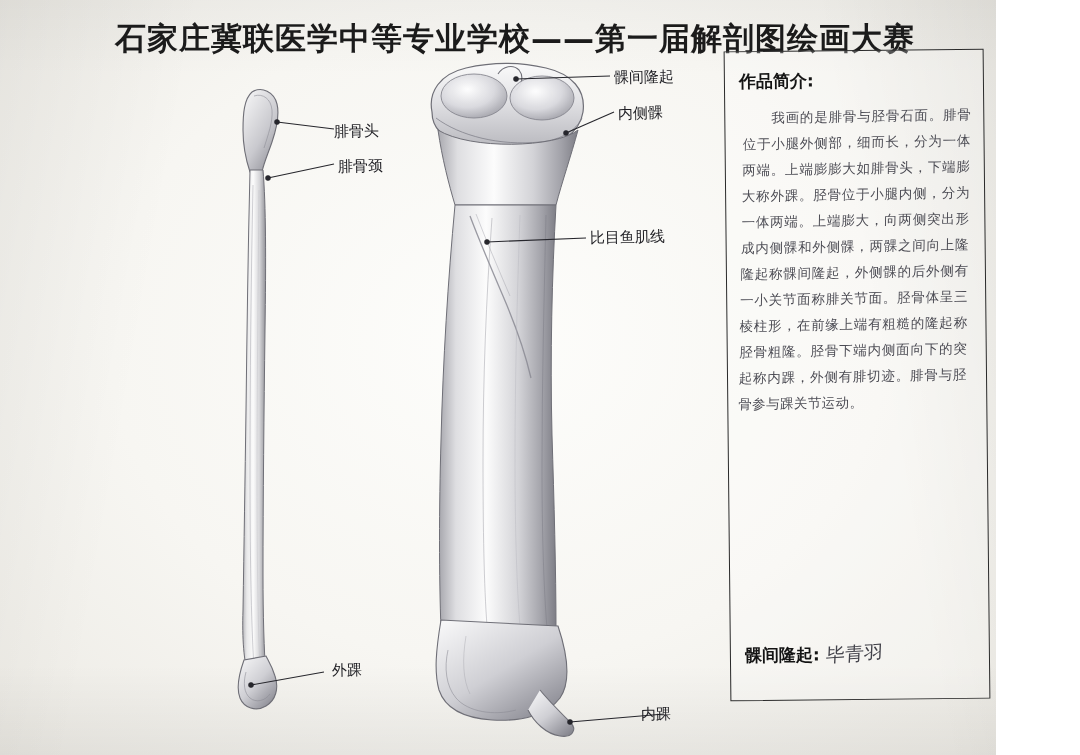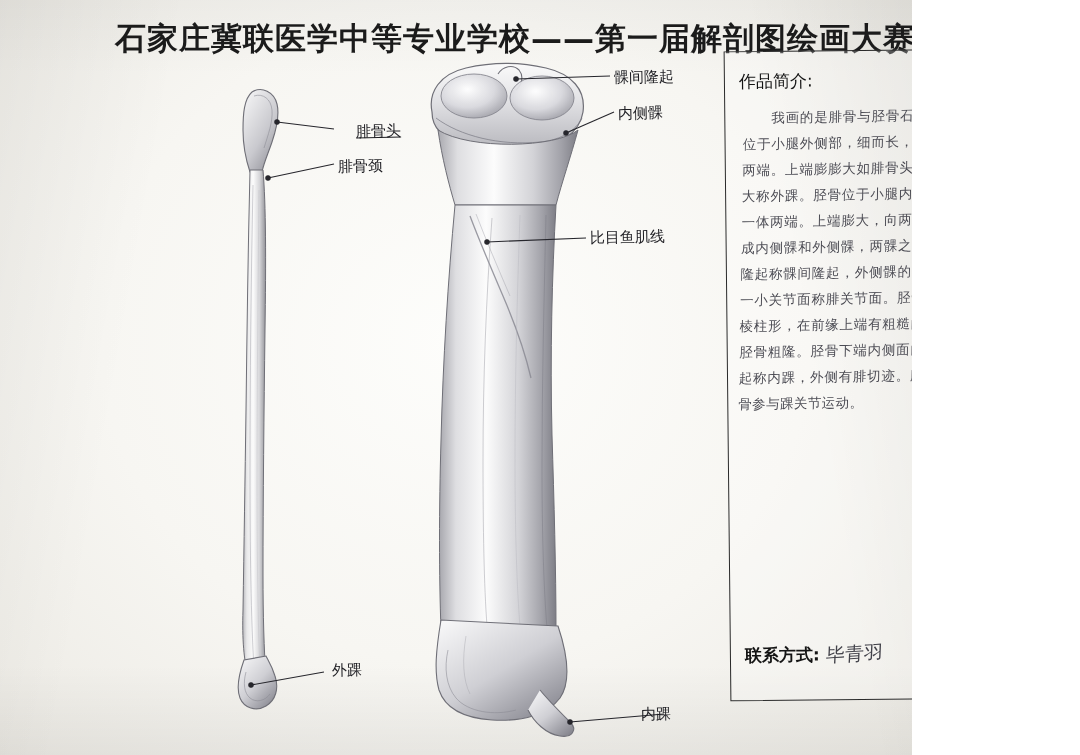--- a/index.html
+++ b/index.html
@@ -8,21 +8,21 @@
     background: #ffffff;
   }
   body {
     width: 1080px;
     height: 755px;
     overflow: hidden;
     font-family: "Liberation Sans", sans-serif;
   }
   #sheet {
     position: relative;
-    width: 912px;
+    width: 996px;
     height: 755px;
     background:
       radial-gradient(ellipse at 50% 45%, #fdfdfb 0%, #f7f6f2 55%, #eceae4 100%);
     overflow: hidden;
   }
   
   .paper-shade {
     position: absolute;
     inset: 0;
     background:
@@ -57,21 +57,21 @@
     border: 1.5px solid #2a2a2a;
     transform: rotate(-0.6deg);
     background: rgba(255,255,255,0.25);
   }
   #info-heading {
     position: absolute;
     left: 14px;
     top: 18px;
     font-family: "DejaVu Sans", sans-serif;
     font-size: 17px;
-    font-weight: 400;
+    font-weight: 700;
     color: #141414;
   }
   #info-body {
     position: absolute;
     left: 14px;
     top: 52px;
     width: 228px;
     font-family: "DejaVu Sans", sans-serif;
     font-size: 13.5px;
     line-height: 26px;
@@ -279,33 +279,33 @@
           <line x1="487" y1="242" x2="586" y2="238"></line>
           <circle cx="487" cy="242" r="2.2"></circle>
         </g>
       <g>
           <line x1="570" y1="722" x2="664" y2="714"></line>
           <circle cx="570" cy="722" r="2.2"></circle>
         </g>
     </g>
   </svg>
 
-  <div class="anno" style="left:356px; top:122px;text-decoration:underline;">腓骨头</div>
+  <div class="anno" style="left:334px; top:122px;">腓骨头</div>
   <div class="anno" style="left:338px; top:157px;text-align:center;">腓骨颈</div>
   <div class="anno" style="left:332px; top:661px;">外踝</div>
   <div class="anno" style="left:614px; top:68px;">髁间隆起</div>
   <div class="anno" style="left:618px; top:104px;">内侧髁</div>
   <div class="anno" style="left:590px; top:228px;">比目鱼肌线</div>
   <div class="anno" style="left:641px; top:705px;">内踝</div>
 
   <div id="info-panel">
     <div id="info-heading">作品简介:</div>
     <div id="info-body">我画的是腓骨与胫骨石面。腓骨位于小腿外侧部，细而长，分为一体两端。上端膨膨大如腓骨头，下端膨大称外踝。胫骨位于小腿内侧，分为一体两端。上端膨大，向两侧突出形成内侧髁和外侧髁，两髁之间向上隆隆起称髁间隆起，外侧髁的后外侧有一小关节面称腓关节面。胫骨体呈三棱柱形，在前缘上端有粗糙的隆起称胫骨粗隆。胫骨下端内侧面向下的突起称内踝，外侧有腓切迹。腓骨与胫骨参与踝关节运动。</div>
     <div id="teacher-row">
-      <span id="teacher-label">联系方式:</span>
+      <span id="teacher-label">髁间隆起:</span>
       <span id="teacher-name">毕青羽</span>
     </div>
   </div>
 
   <div class="vfield" id="f-name">姓名：</div>
   <div class="vfield" id="f-class">班级：</div>
   <div class="vfield" id="f-contact">联系方式：</div>
 
   <div class="vwrite" id="w-name">脚 琳</div>
   <div class="vwrite" id="w-class">中</div>

